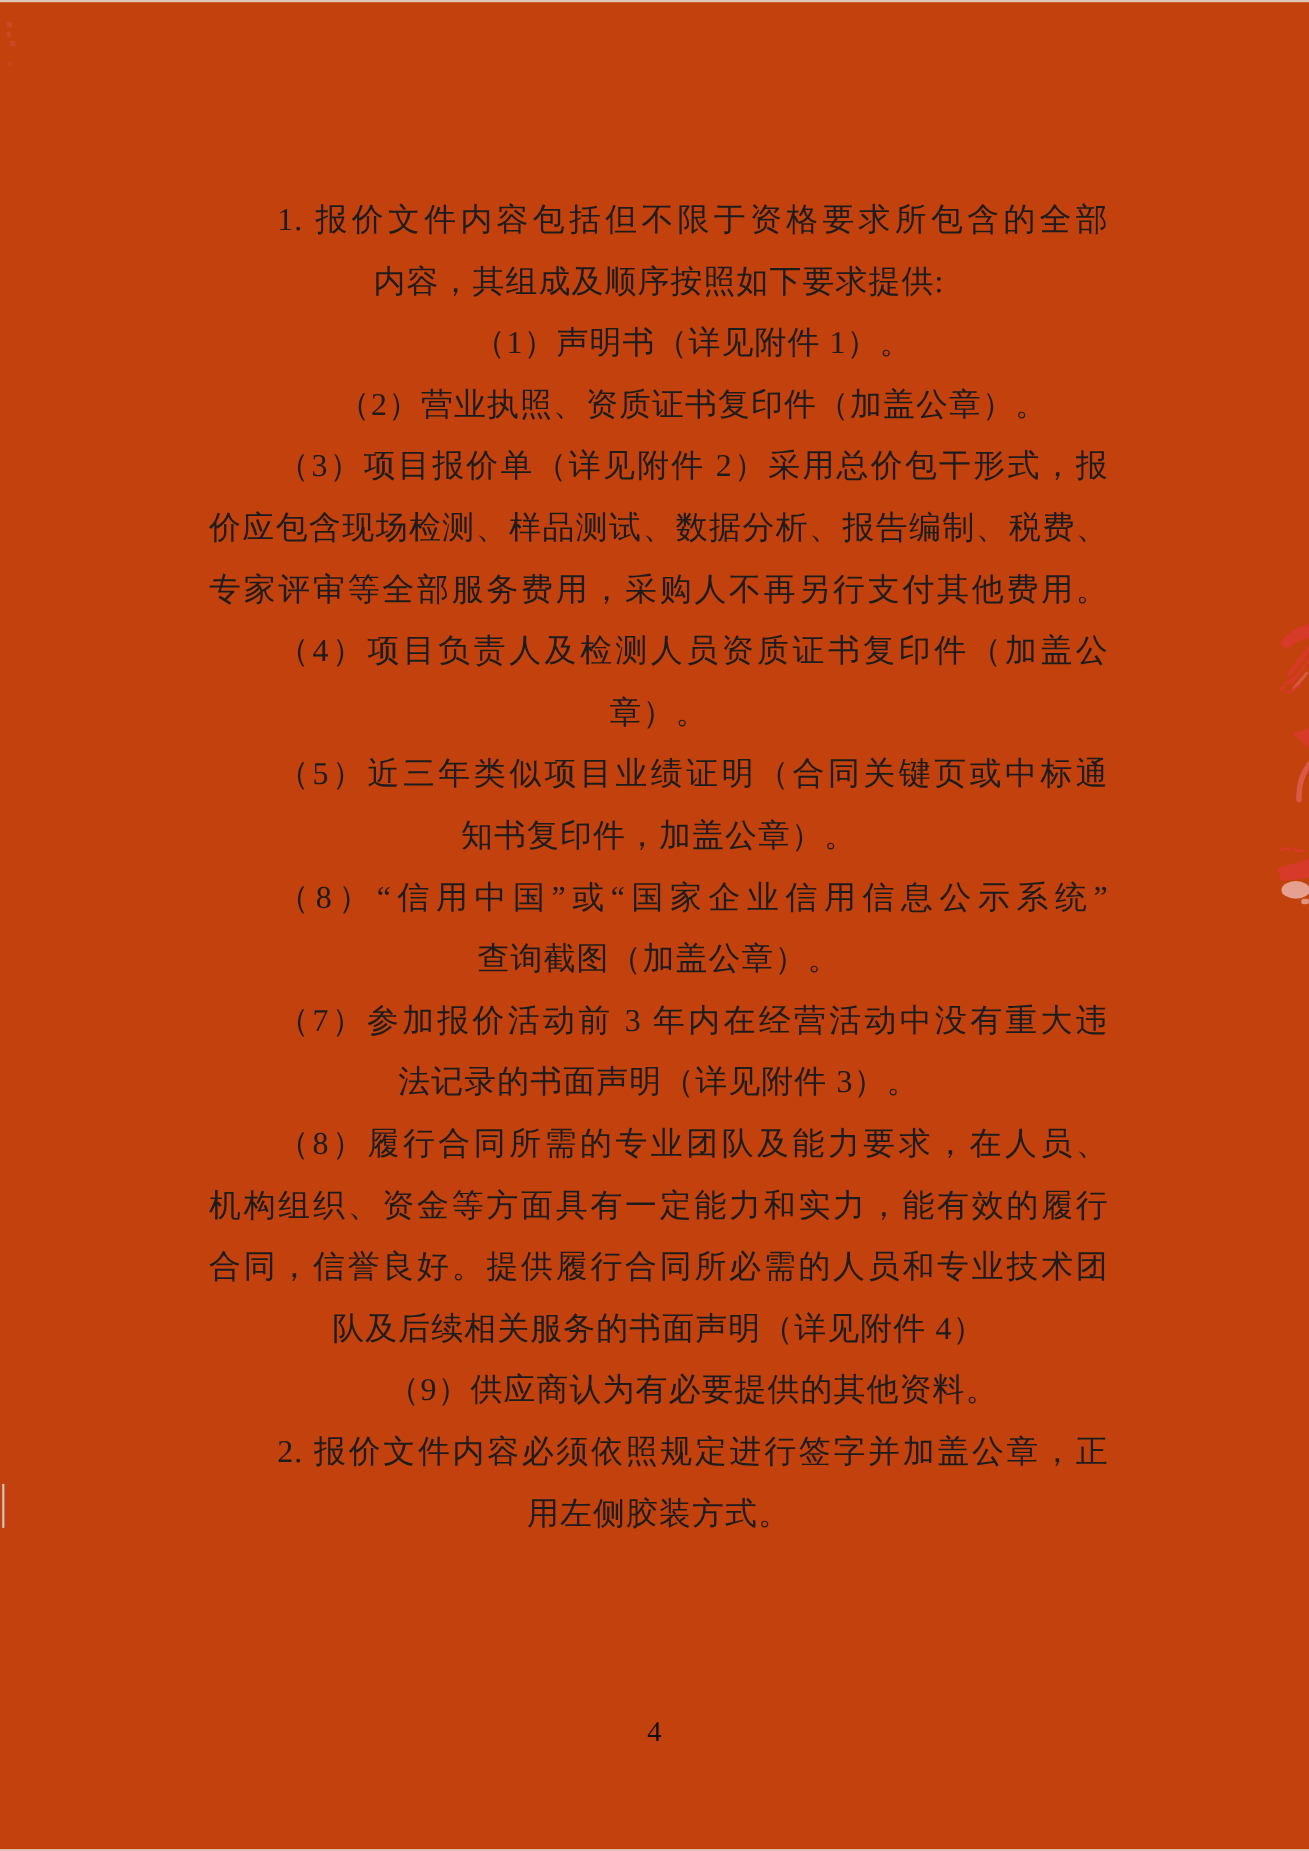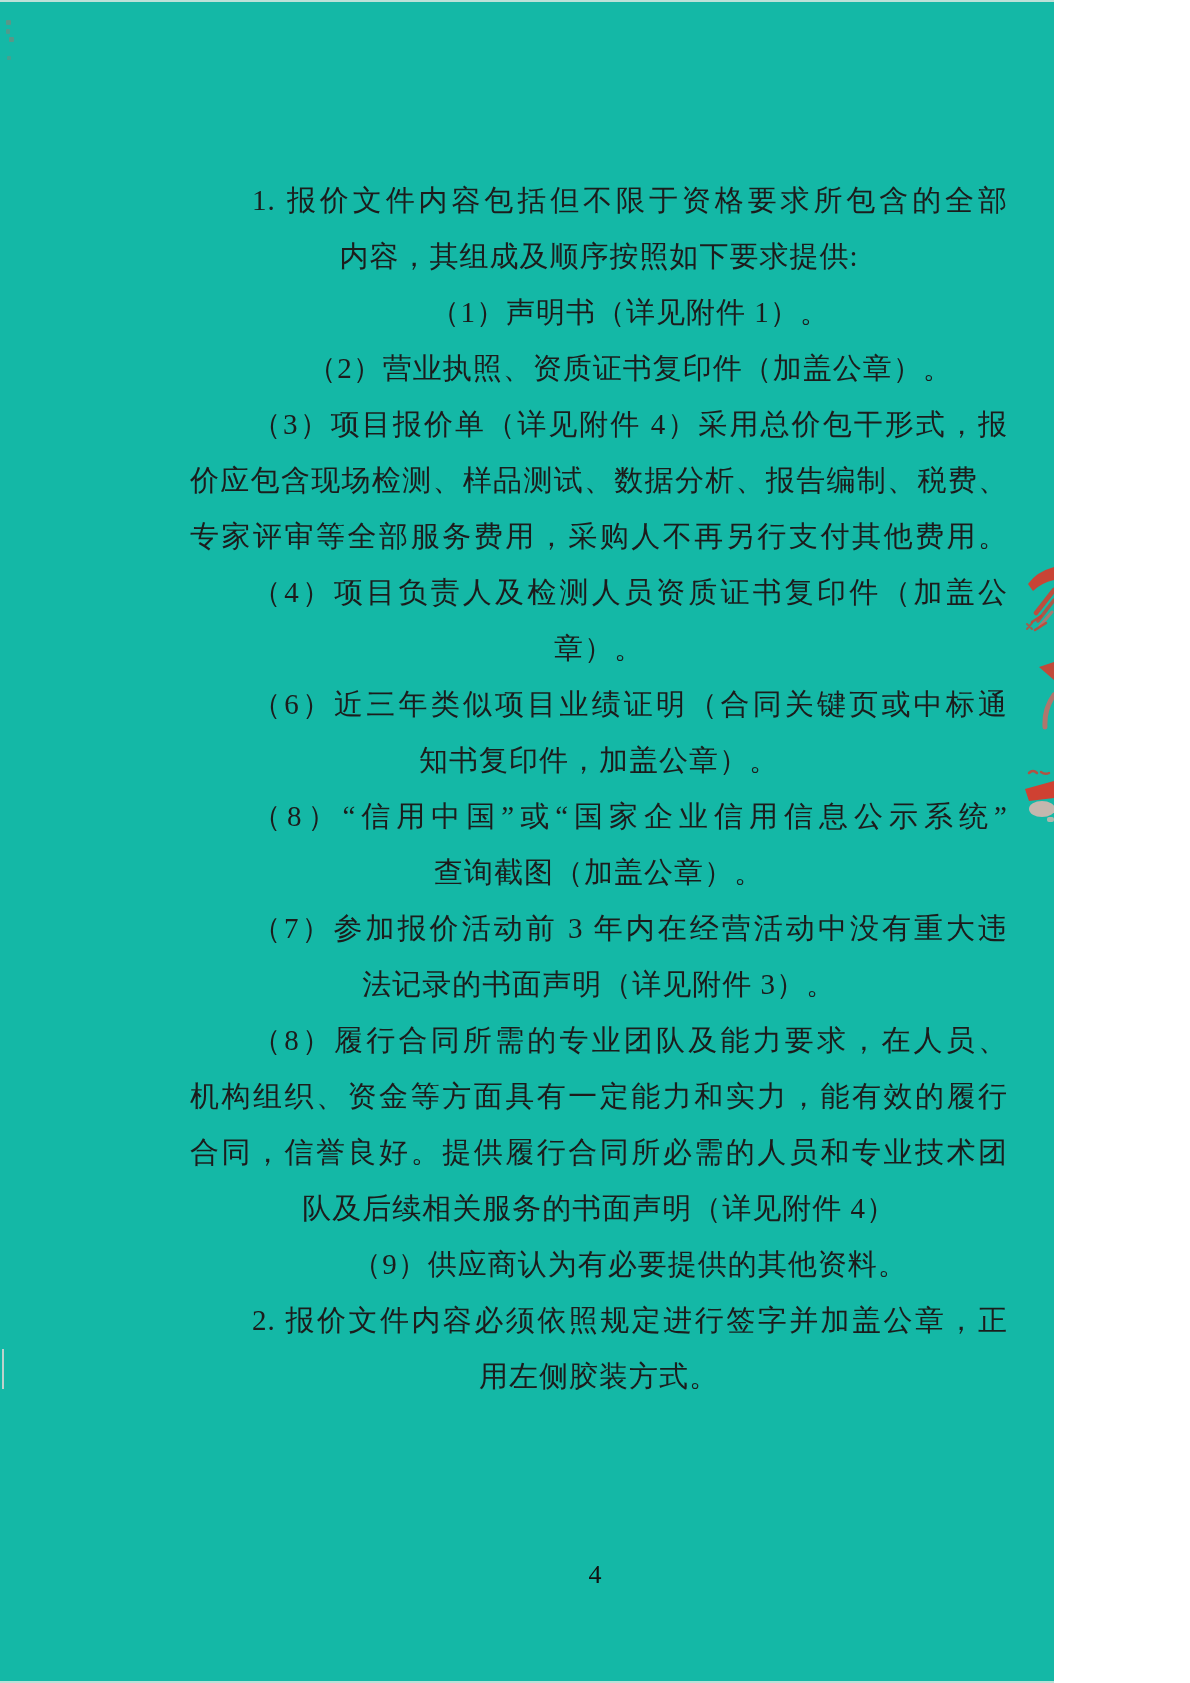--- a/index.html
+++ b/index.html
@@ -1,19 +1,19 @@
 <!DOCTYPE html>
 <html><head>
 <meta charset="utf-8">
 <style>
   html,body{margin:0;padding:0;background:#ffffff;}
   .page{
     position:relative;
-    width:1054px;height:1683px;
-    background:#14b8a6;
+    width:1190px;height:1683px;
+    background:#c2410c;
     overflow:hidden;
     font-family:"Liberation Serif","DejaVu Serif",serif;
     color:#1c1c1c;
   }
   
   .scan-edge{position:absolute;left:0;width:1190px;height:2px;background:#e6ebe5;opacity:.8;}
   .scan-edge.top{top:0;}
   .scan-edge.bottom{bottom:0;}
   .scan-mark-left{position:absolute;left:2px;top:1349px;width:2px;height:40px;background:#cfd4cf;opacity:.9;}
   
@@ -62,26 +62,26 @@
     <rect x="6" y="15" width="4" height="5" rx="1" fill="#d95a50" opacity="0.30"></rect>
     <rect x="9" y="23" width="5" height="5" rx="1" fill="#d95a50" opacity="0.35"></rect>
     <rect x="7" y="42" width="4" height="4" rx="1" fill="#d95a50" opacity="0.25"></rect>
   </svg>
 
   <div class="doc-body">
       <div class="line indent fill">1. 报价文件内容包括但不限于资格要求所包含的全部</div>
       <div class="line">内容，其组成及顺序按照如下要求提供:</div>
       <div class="line indent">（1）声明书（详见附件 1）。</div>
       <div class="line indent">（2）营业执照、资质证书复印件（加盖公章）。</div>
-      <div class="line indent fill">（3）项目报价单（详见附件 4）采用总价包干形式，报</div>
+      <div class="line indent fill">（3）项目报价单（详见附件 2）采用总价包干形式，报</div>
       <div class="line fill">价应包含现场检测、样品测试、数据分析、报告编制、税费、</div>
       <div class="line fill">专家评审等全部服务费用，采购人不再另行支付其他费用。</div>
       <div class="line indent fill">（4）项目负责人及检测人员资质证书复印件（加盖公</div>
       <div class="line">章）。</div>
-      <div class="line indent fill">（6）近三年类似项目业绩证明（合同关键页或中标通</div>
+      <div class="line indent fill">（5）近三年类似项目业绩证明（合同关键页或中标通</div>
       <div class="line">知书复印件，加盖公章）。</div>
       <div class="line indent fill">（8）“信用中国”或“国家企业信用信息公示系统”</div>
       <div class="line">查询截图（加盖公章）。</div>
       <div class="line indent fill">（7）参加报价活动前 3 年内在经营活动中没有重大违</div>
       <div class="line">法记录的书面声明（详见附件 3）。</div>
       <div class="line indent fill">（8）履行合同所需的专业团队及能力要求，在人员、</div>
       <div class="line fill">机构组织、资金等方面具有一定能力和实力，能有效的履行</div>
       <div class="line fill">合同，信誉良好。提供履行合同所必需的人员和专业技术团</div>
       <div class="line">队及后续相关服务的书面声明（详见附件 4）</div>
       <div class="line indent">（9）供应商认为有必要提供的其他资料。</div>

